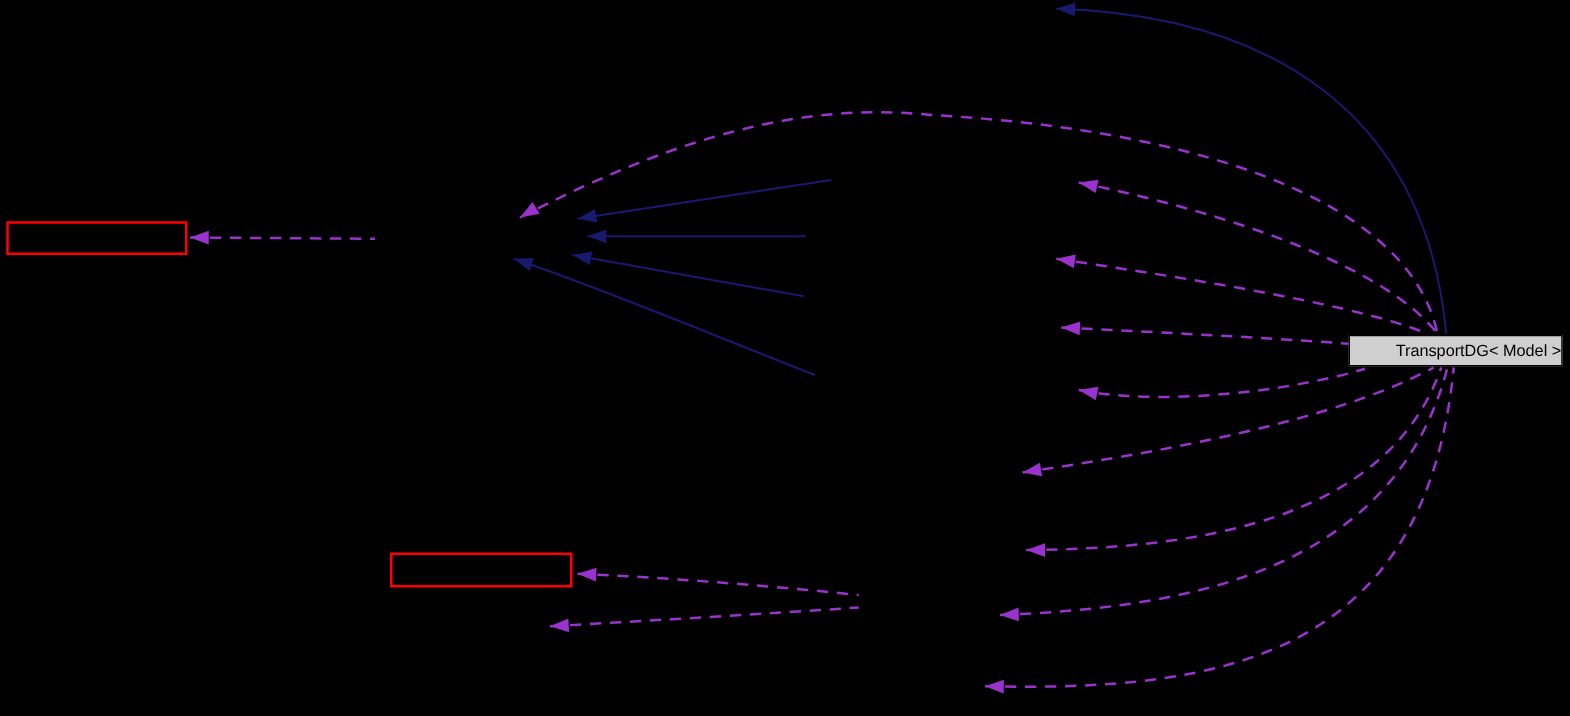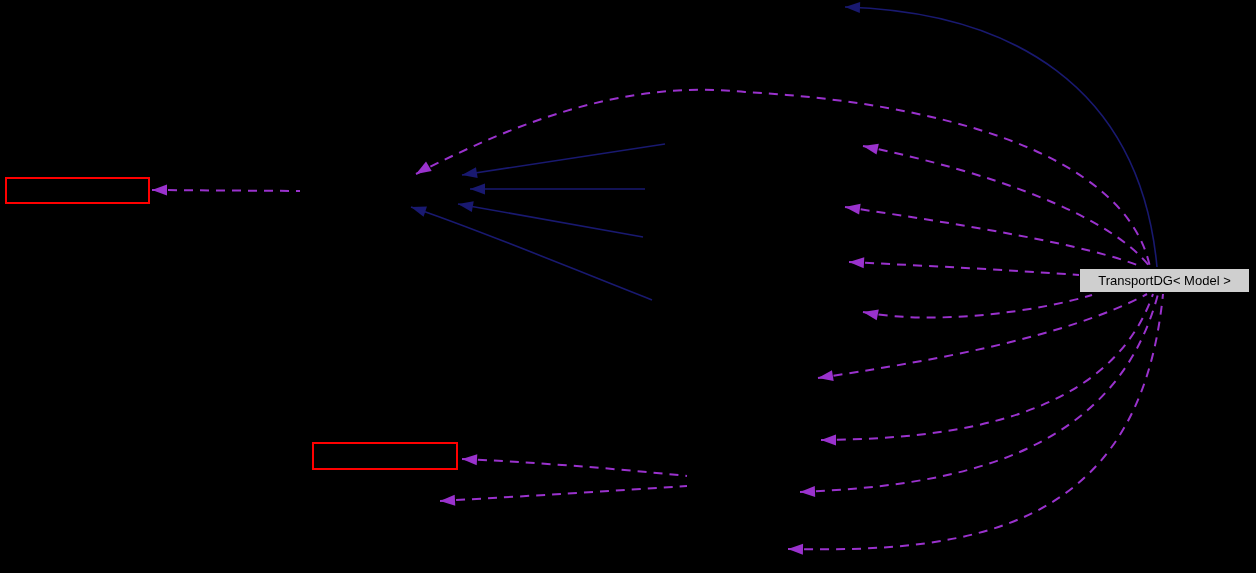--- a/index.html
+++ b/index.html
@@ -52,17 +52,17 @@
       <path d="M462,459 C530,462 610,468 687,476" fill="none" stroke="#9a32cd" stroke-width="2" stroke-dasharray="9 7"></path>
       <polygon points="0,0 -15,-5.5 -15,5.5" fill="#9a32cd" transform="translate(462,459) rotate(183)"></polygon>
       <path d="M440,501 C530,496 610,491 687,486" fill="none" stroke="#9a32cd" stroke-width="2" stroke-dasharray="9 7"></path>
       <polygon points="0,0 -15,-5.5 -15,5.5" fill="#9a32cd" transform="translate(440,501) rotate(177)"></polygon>
     </svg>
 
   <div class="node node-truncated" style="left: 5px; top: 177px; width: 145px; height: 27px; border-color: rgb(255, 0, 0);"></div>
 
   <div class="node node-truncated" style="left: 312px; top: 442px; width: 146px; height: 28px; border-color: rgb(255, 0, 0);"></div>
 
-  <div class="node node-main" style="left: 1079px; top: 268px; width: 171px; height: 25px; background: rgb(207, 207, 207); border: 1px solid rgb(0, 0, 0); color: rgb(0, 0, 0);">
+  <div class="node node-main" style="left: 1079px; top: 268px; width: 171px; height: 25px; background: rgb(207, 207, 207); border: 1px solid rgb(0, 0, 0); color: rgb(0, 0, 0); justify-content: flex-end;">
     <span>TransportDG&lt; Model &gt;</span>
   </div>
 
 </div>
 
 </body></html>

